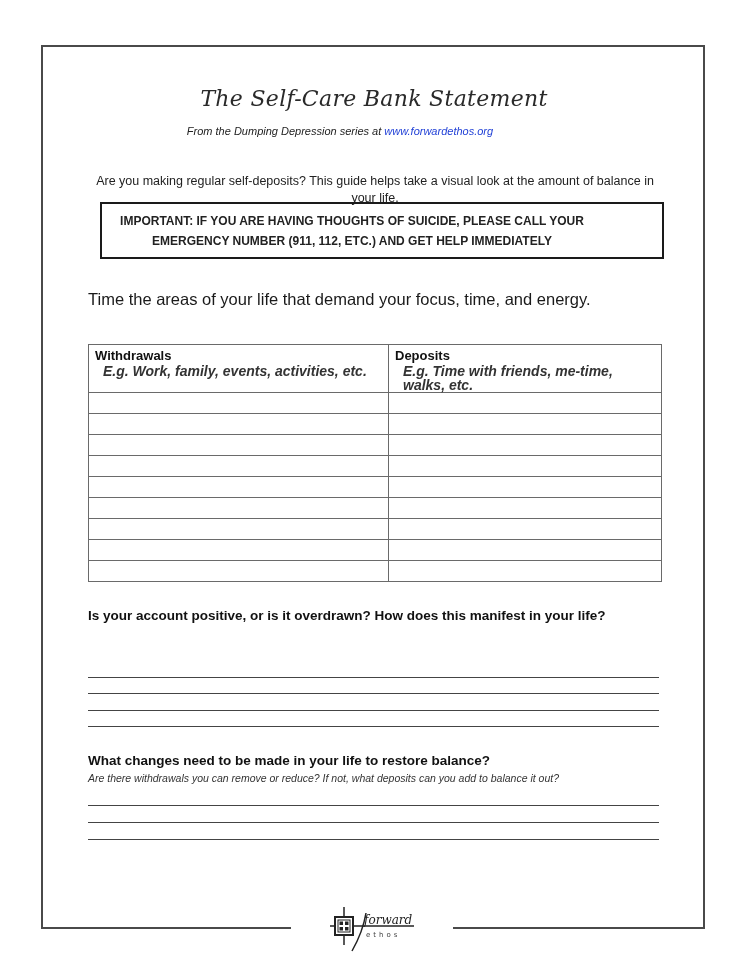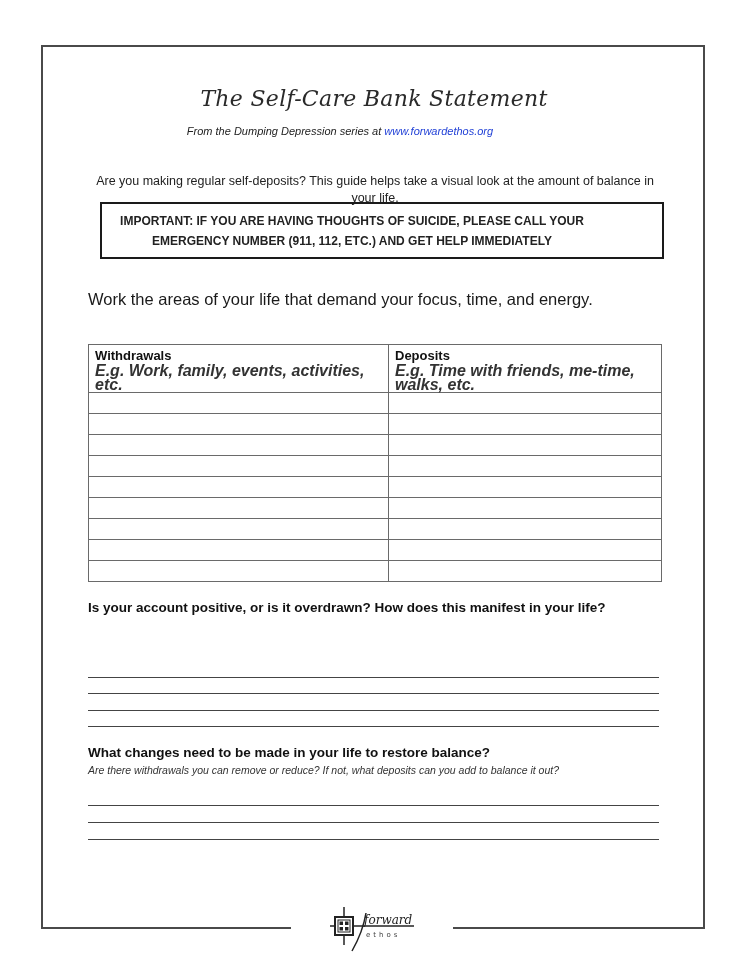--- a/index.html
+++ b/index.html
@@ -19,26 +19,26 @@
 
   .warning { position: absolute; left: 100px; top: 202px; width: 560px; height: 53px; border: 2px solid #1a1a1a; box-sizing: content-box; display: flex; align-items: center; text-align: center; }
   .warning span { font-weight: bold; font-size: 12px; line-height: 20px; color: #222; width: 500px; }
 
   .prompt { position: absolute; left: 88px; top: 287px; width: 600px; font-size: 16.5px; line-height: 24px; color: #1a1a1a; }
 
   table.ledger { position: absolute; left: 88px; top: 344px; width: 574px; border-collapse: collapse; }
   table.ledger td, table.ledger th { border: 1px solid #6a6a6a; padding: 0; }
   table.ledger th { text-align: left; font-weight: bold; vertical-align: top; height: 36px; padding: 2px 6px 0 6px; }
   .col-head { display: block; font-size: 13px; line-height: 17px; color: #111; }
-  .col-hint { display: block; font-size: 16px; font-style: italic; line-height: 14px; color: #333; }
+  .col-hint { display: block; font-size: 14px; font-style: italic; line-height: 14px; color: #333; margin-left: 8px; }
   table.ledger td { height: 20px; }
   table.ledger .c1 { width: 287px; }
 
   .q { position: absolute; left: 88px; width: 580px; }
-  .q-title { font-size: 13.5px; font-weight: bold; color: #111; line-height: 18px; }
+  .q-title { font-size: 13.5px; font-weight: bold; color: #111; line-height: 18px; margin-top: 8px; }
   .q-hint { font-size: 10.5px; font-style: italic; color: #333; line-height: 16px; }
   .answer-line { position: absolute; left: 88px; width: 571px; height: 0; border-top: 1px solid #444; }
 
   .logo { position: absolute; left: 330px; top: 905px; width: 92px; height: 48px; }
 </style>
 </head>
 <body>
 
 <div class="frame-top"></div>
 <div class="frame-left"></div>
@@ -51,21 +51,21 @@
   <span>From the Dumping Depression series at </span><a>www.forwardethos.org</a>
 </div>
 
 <div class="intro">Are you making regular self-deposits? This guide helps take a visual look at the amount of balance in your life.</div>
 
 <div class="warning">
   <span>IMPORTANT: IF YOU ARE HAVING THOUGHTS OF SUICIDE, PLEASE CALL YOUR EMERGENCY NUMBER (911, 112, ETC.) AND GET HELP IMMEDIATELY</span>
 </div>
 
 <div class="prompt">
-  <div>Work the areas of your life that demand your focus, time, and energy.</div>
+  <div>Time the areas of your life that demand your focus, time, and energy.</div>
 </div>
 
 <table class="ledger">
   <thead>
     <tr>
       <th class="c1">
         <span class="col-head">Withdrawals</span>
         <span class="col-hint">E.g. Work, family, events, activities, etc.</span>
       </th>
       <th>

